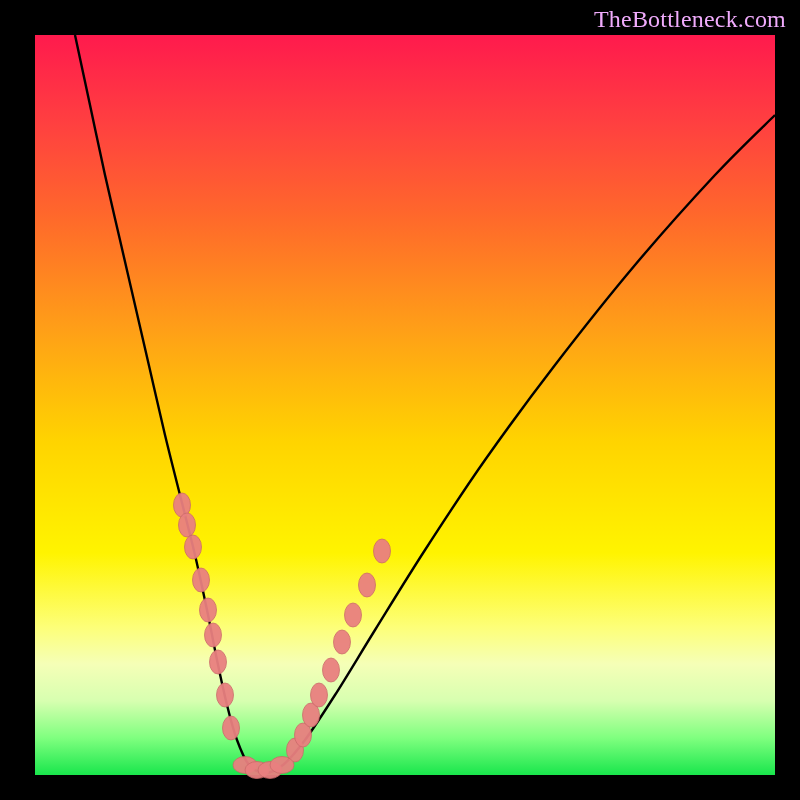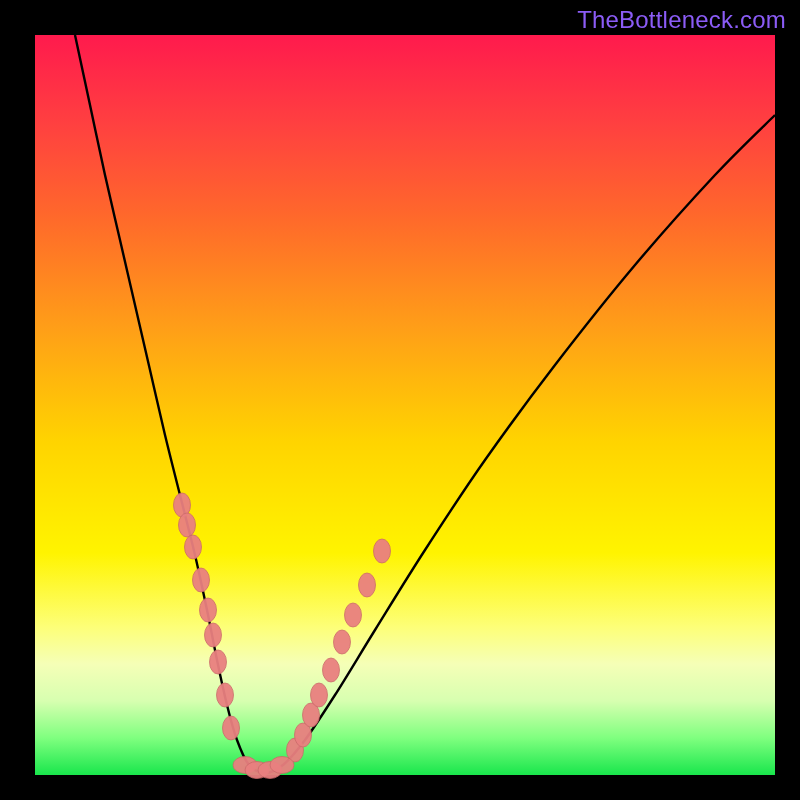--- a/index.html
+++ b/index.html
@@ -35,23 +35,23 @@
       #f5ffb7 85%,
       #d7ffb0 90%,
       #7fff7f 95%,
       #19e64c 100%
     );
   }
   .watermark {
     position: absolute;
     top: 6px;
     right: 14px;
-    font-family: Liberation Sans, sans-serif;
+    font-family: Liberation Serif, serif;
     font-size: 24px;
-    color: #8b5cf6;
+    color: #f0abfc;
     letter-spacing: 0.2px;
   }
   svg.overlay {
     position: absolute;
     left: 35px;
     top: 35px;
     width: 740px;
     height: 740px;
     overflow: visible;
   }

